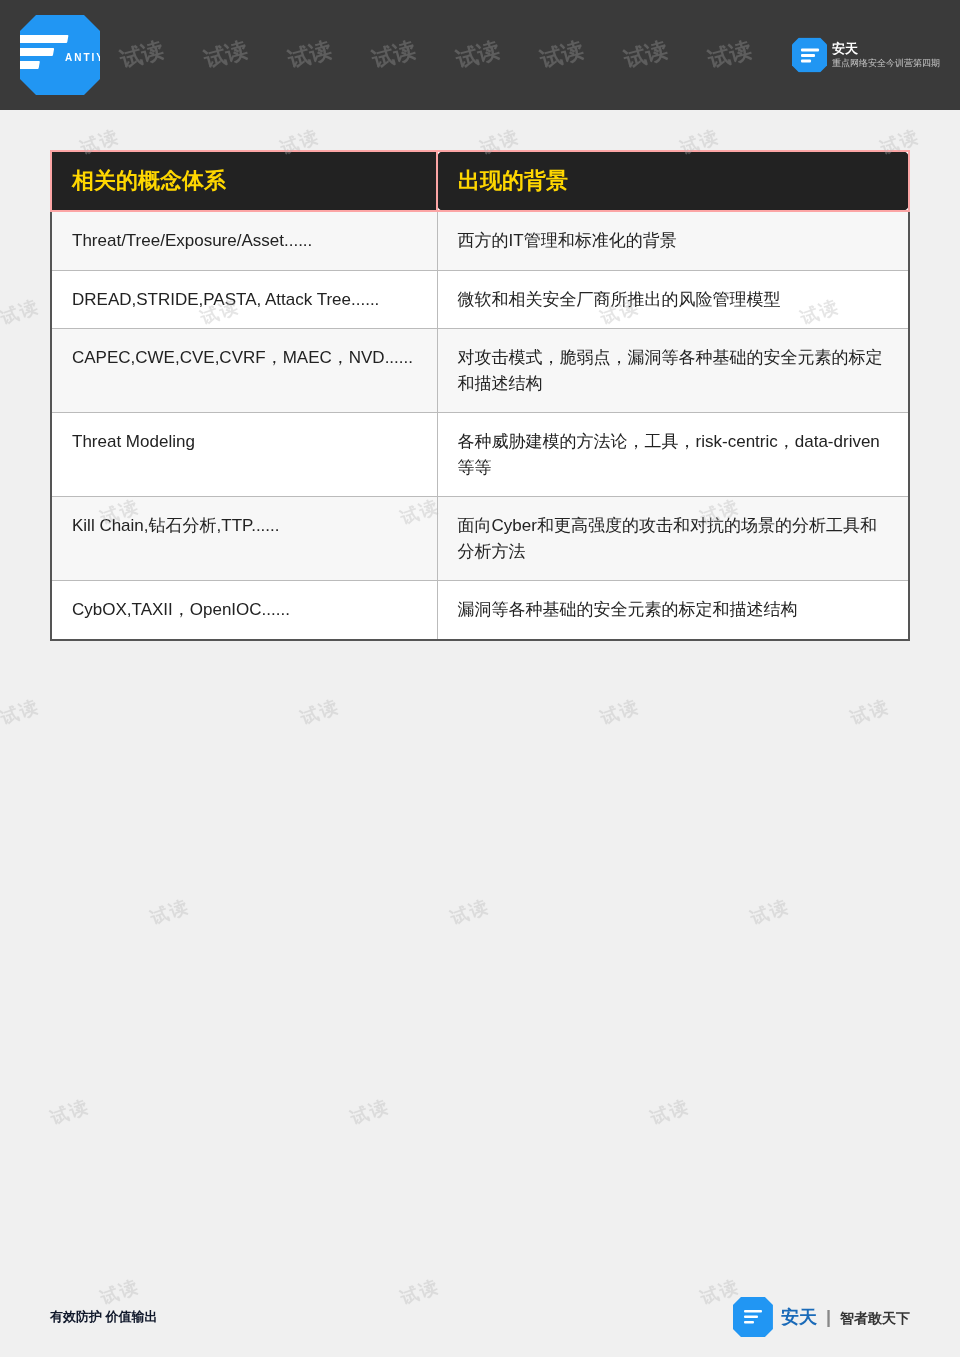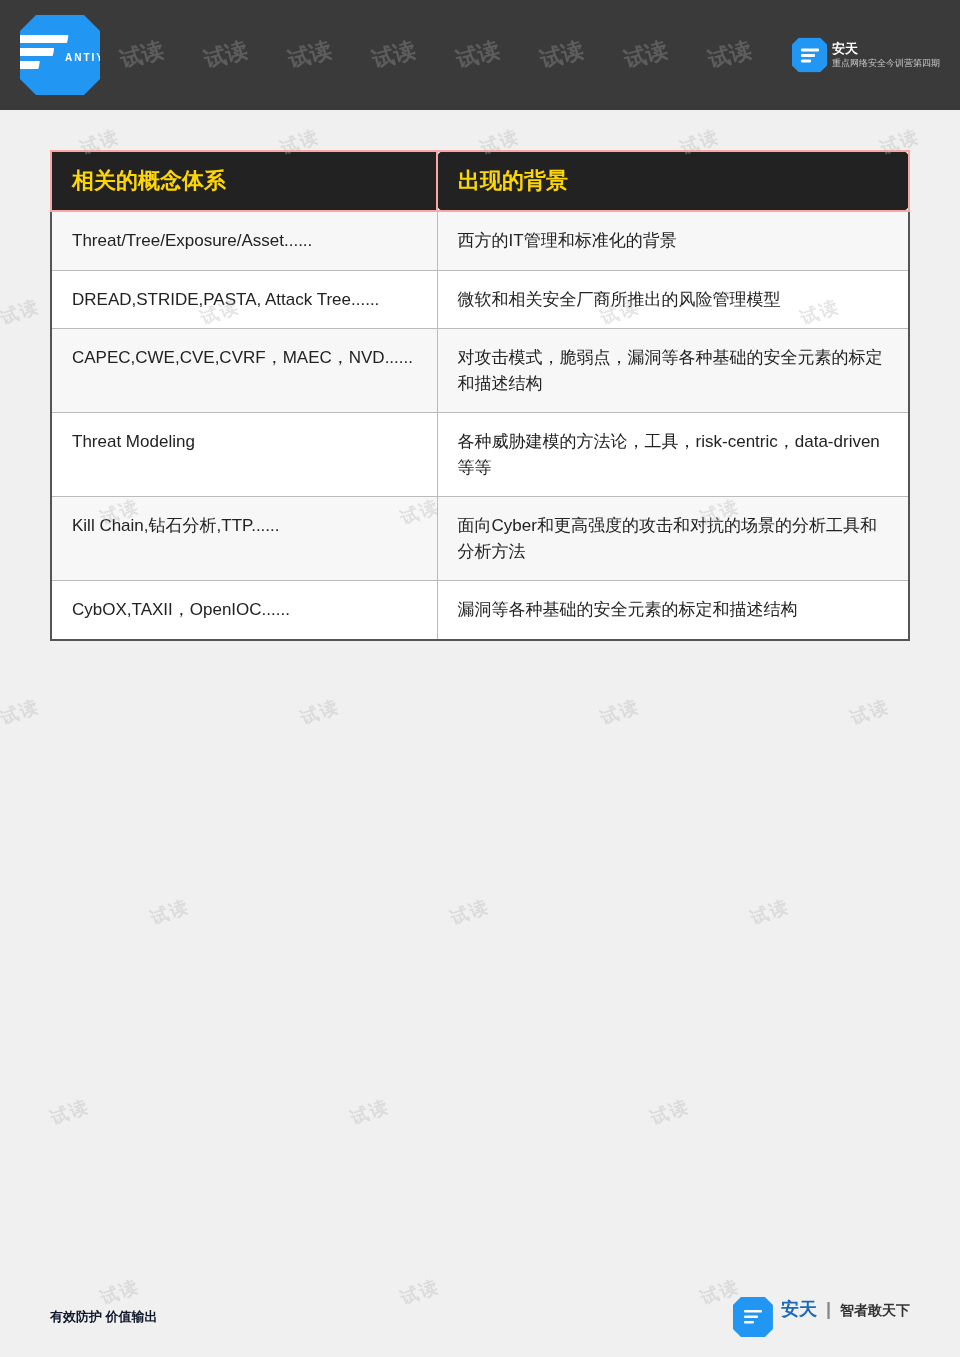--- a/index.html
+++ b/index.html
@@ -172,20 +172,21 @@
       justify-content: space-between;
       padding: 0 50px;
     }
     .footer-left {
       font-size: 13px;
       color: #0f172a;
       font-weight: bold;
     }
     .footer-right {
       display: flex;
+      align-items: center;
       gap: 8px;
     }
     .footer-logo-badge {
       background: #2196F3;
       clip-path: polygon(20% 0%, 80% 0%, 100% 20%, 100% 80%, 80% 100%, 20% 100%, 0% 80%, 0% 20%);
       width: 40px;
       height: 40px;
       display: flex;
       align-items: center;
       justify-content: center;

